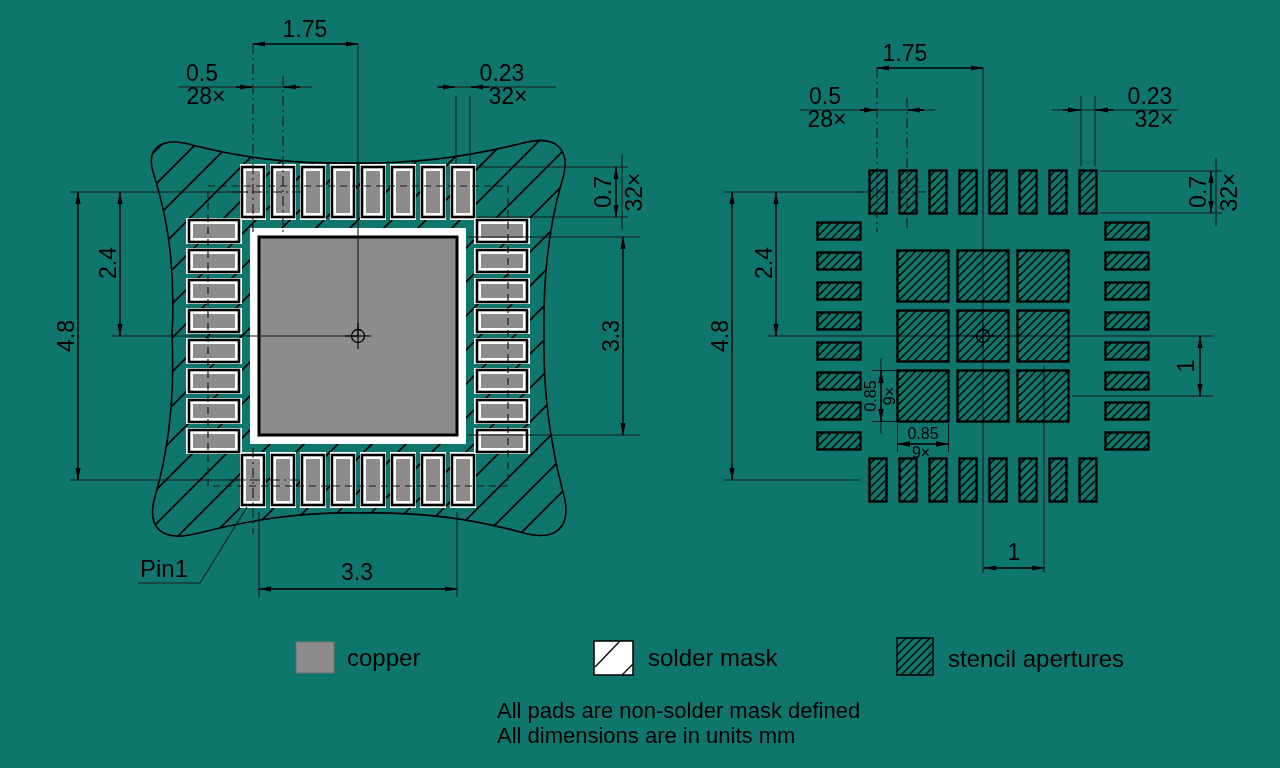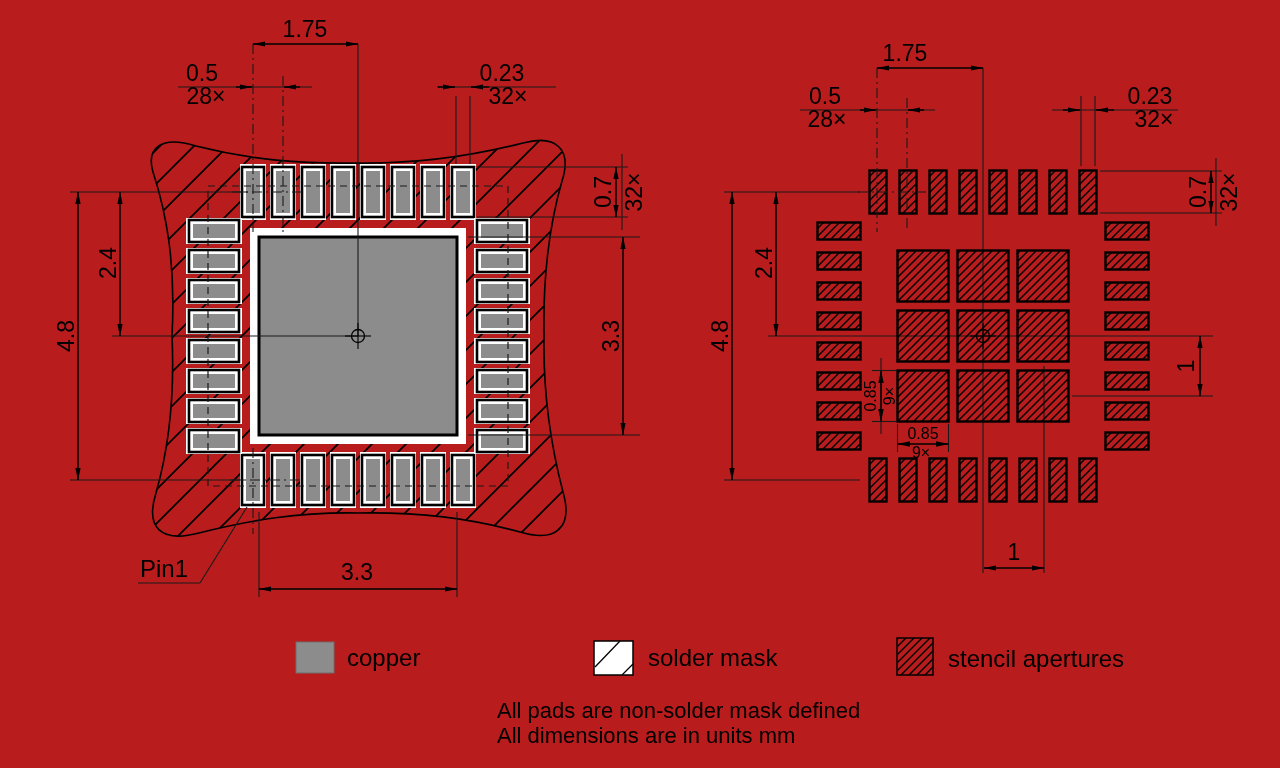--- a/index.html
+++ b/index.html
@@ -1,16 +1,16 @@
 <!DOCTYPE html>
 <html><head>
 <meta charset="utf-8">
 <style>
   html,body{margin:0;padding:0;background:#fff;}
-  .canvas{width:1280px;height:768px;background:#b91c1c;position:relative;overflow:hidden;}
+  .canvas{width:1280px;height:768px;background:#0f766e;position:relative;overflow:hidden;}
   .ext{stroke:#1a1a1a;stroke-width:1.1;fill:none;}
   .cl{stroke:#1a1a1a;stroke-width:1.1;stroke-dasharray:10 4 2 4;fill:none;}
   .dashedbody{stroke:#1a1a1a;stroke-width:1.2;stroke-dasharray:7 5;fill:none;}
   .dim{stroke:#000;stroke-width:1.4;fill:none;}
   .blob{stroke:#000;stroke-width:1.6;}
   text.d{font-family:"Liberation Sans",sans-serif;font-size:23px;fill:#000;text-anchor:middle;}
   text.ds{font-family:"Liberation Sans",sans-serif;font-size:16px;fill:#000;text-anchor:middle;}
   text.lg{font-family:"Liberation Sans",sans-serif;font-size:24px;fill:#000;text-anchor:start;}
   text.nt{font-family:"Liberation Sans",sans-serif;font-size:22px;fill:#000;text-anchor:start;}
 </style>

